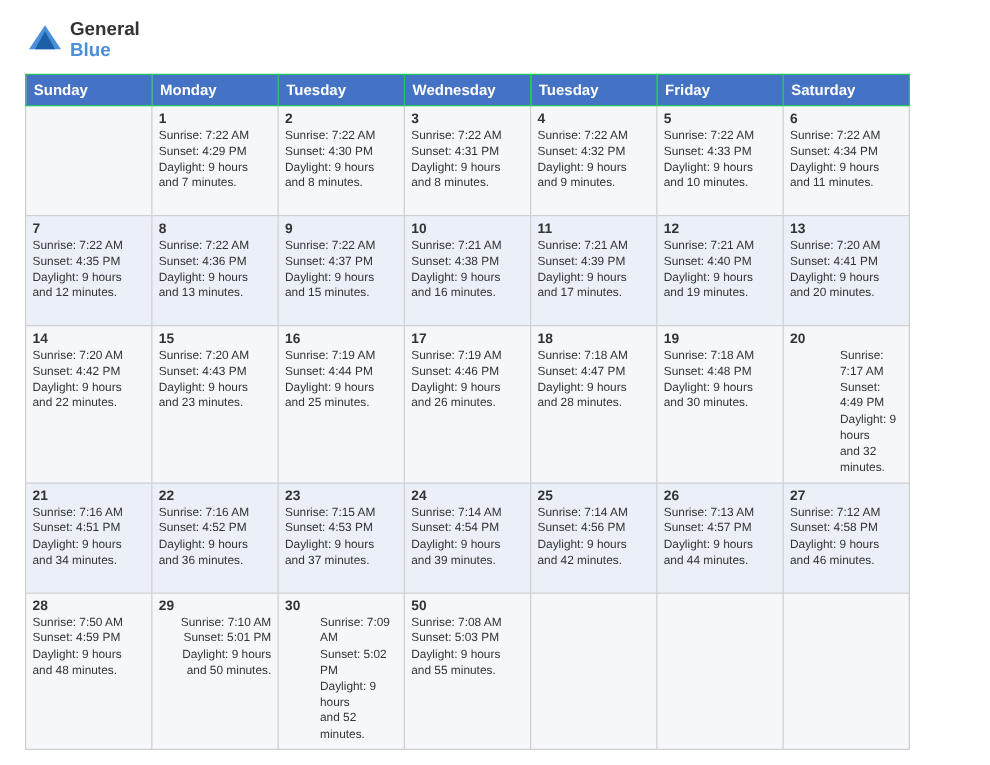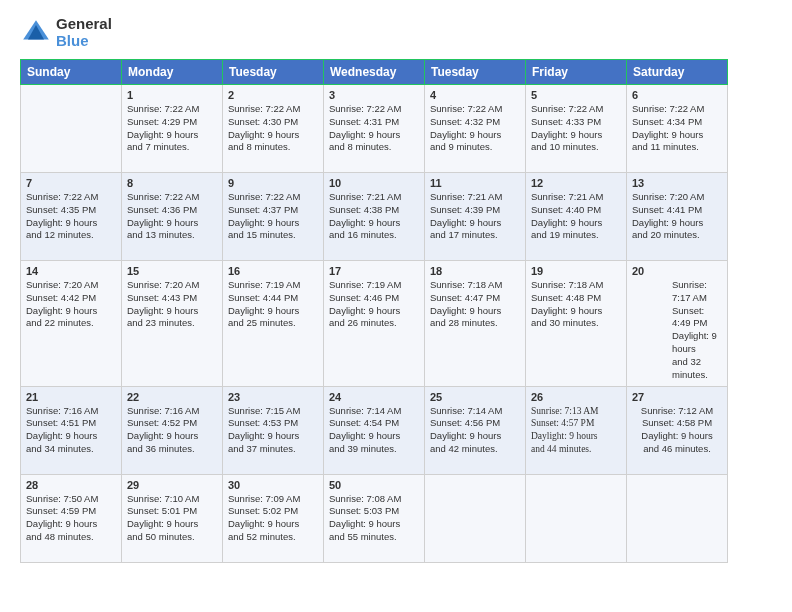--- a/index.html
+++ b/index.html
@@ -302,51 +302,51 @@
           </td>
           <td>
             <div class="day-number">25</div>
             <div class="cell-content" style="white-space: pre-line;">Sunrise: 7:14 AM
 Sunset: 4:56 PM
 Daylight: 9 hours
 and 42 minutes.</div>
           </td>
           <td>
             <div class="day-number">26</div>
-            <div class="cell-content" style="white-space: pre-line; font-family: Liberation Serif, serif;">Sunrise: 7:13 AM
+            <div class="cell-content" style="white-space: pre-line;">Sunrise: 7:13 AM
 Sunset: 4:57 PM
 Daylight: 9 hours
 and 44 minutes.</div>
           </td>
           <td>
             <div class="day-number">27</div>
-            <div class="cell-content" style="white-space: pre-line; text-align: center;">Sunrise: 7:12 AM
+            <div class="cell-content" style="white-space: pre-line;">Sunrise: 7:12 AM
 Sunset: 4:58 PM
 Daylight: 9 hours
 and 46 minutes.</div>
           </td>
         </tr>
         <tr>
           <td>
             <div class="day-number">28</div>
             <div class="cell-content" style="white-space: pre-line;">Sunrise: 7:50 AM
 Sunset: 4:59 PM
 Daylight: 9 hours
 and 48 minutes.</div>
           </td>
           <td>
             <div class="day-number">29</div>
-            <div class="cell-content" style="white-space: pre-line;">Sunrise: 7:10 AM
+            <div class="cell-content" style="white-space: pre-line; text-align: right;">Sunrise: 7:10 AM
 Sunset: 5:01 PM
 Daylight: 9 hours
 and 50 minutes.</div>
           </td>
           <td>
             <div class="day-number">30</div>
-            <div class="cell-content" style="white-space: pre-line;">Sunrise: 7:09 AM
+            <div class="cell-content" style="white-space: pre-line; margin-left: 28px;">Sunrise: 7:09 AM
 Sunset: 5:02 PM
 Daylight: 9 hours
 and 52 minutes.</div>
           </td>
           <td>
             <div class="day-number">50</div>
             <div class="cell-content" style="white-space: pre-line;">Sunrise: 7:08 AM
 Sunset: 5:03 PM
 Daylight: 9 hours
 and 55 minutes.</div>

